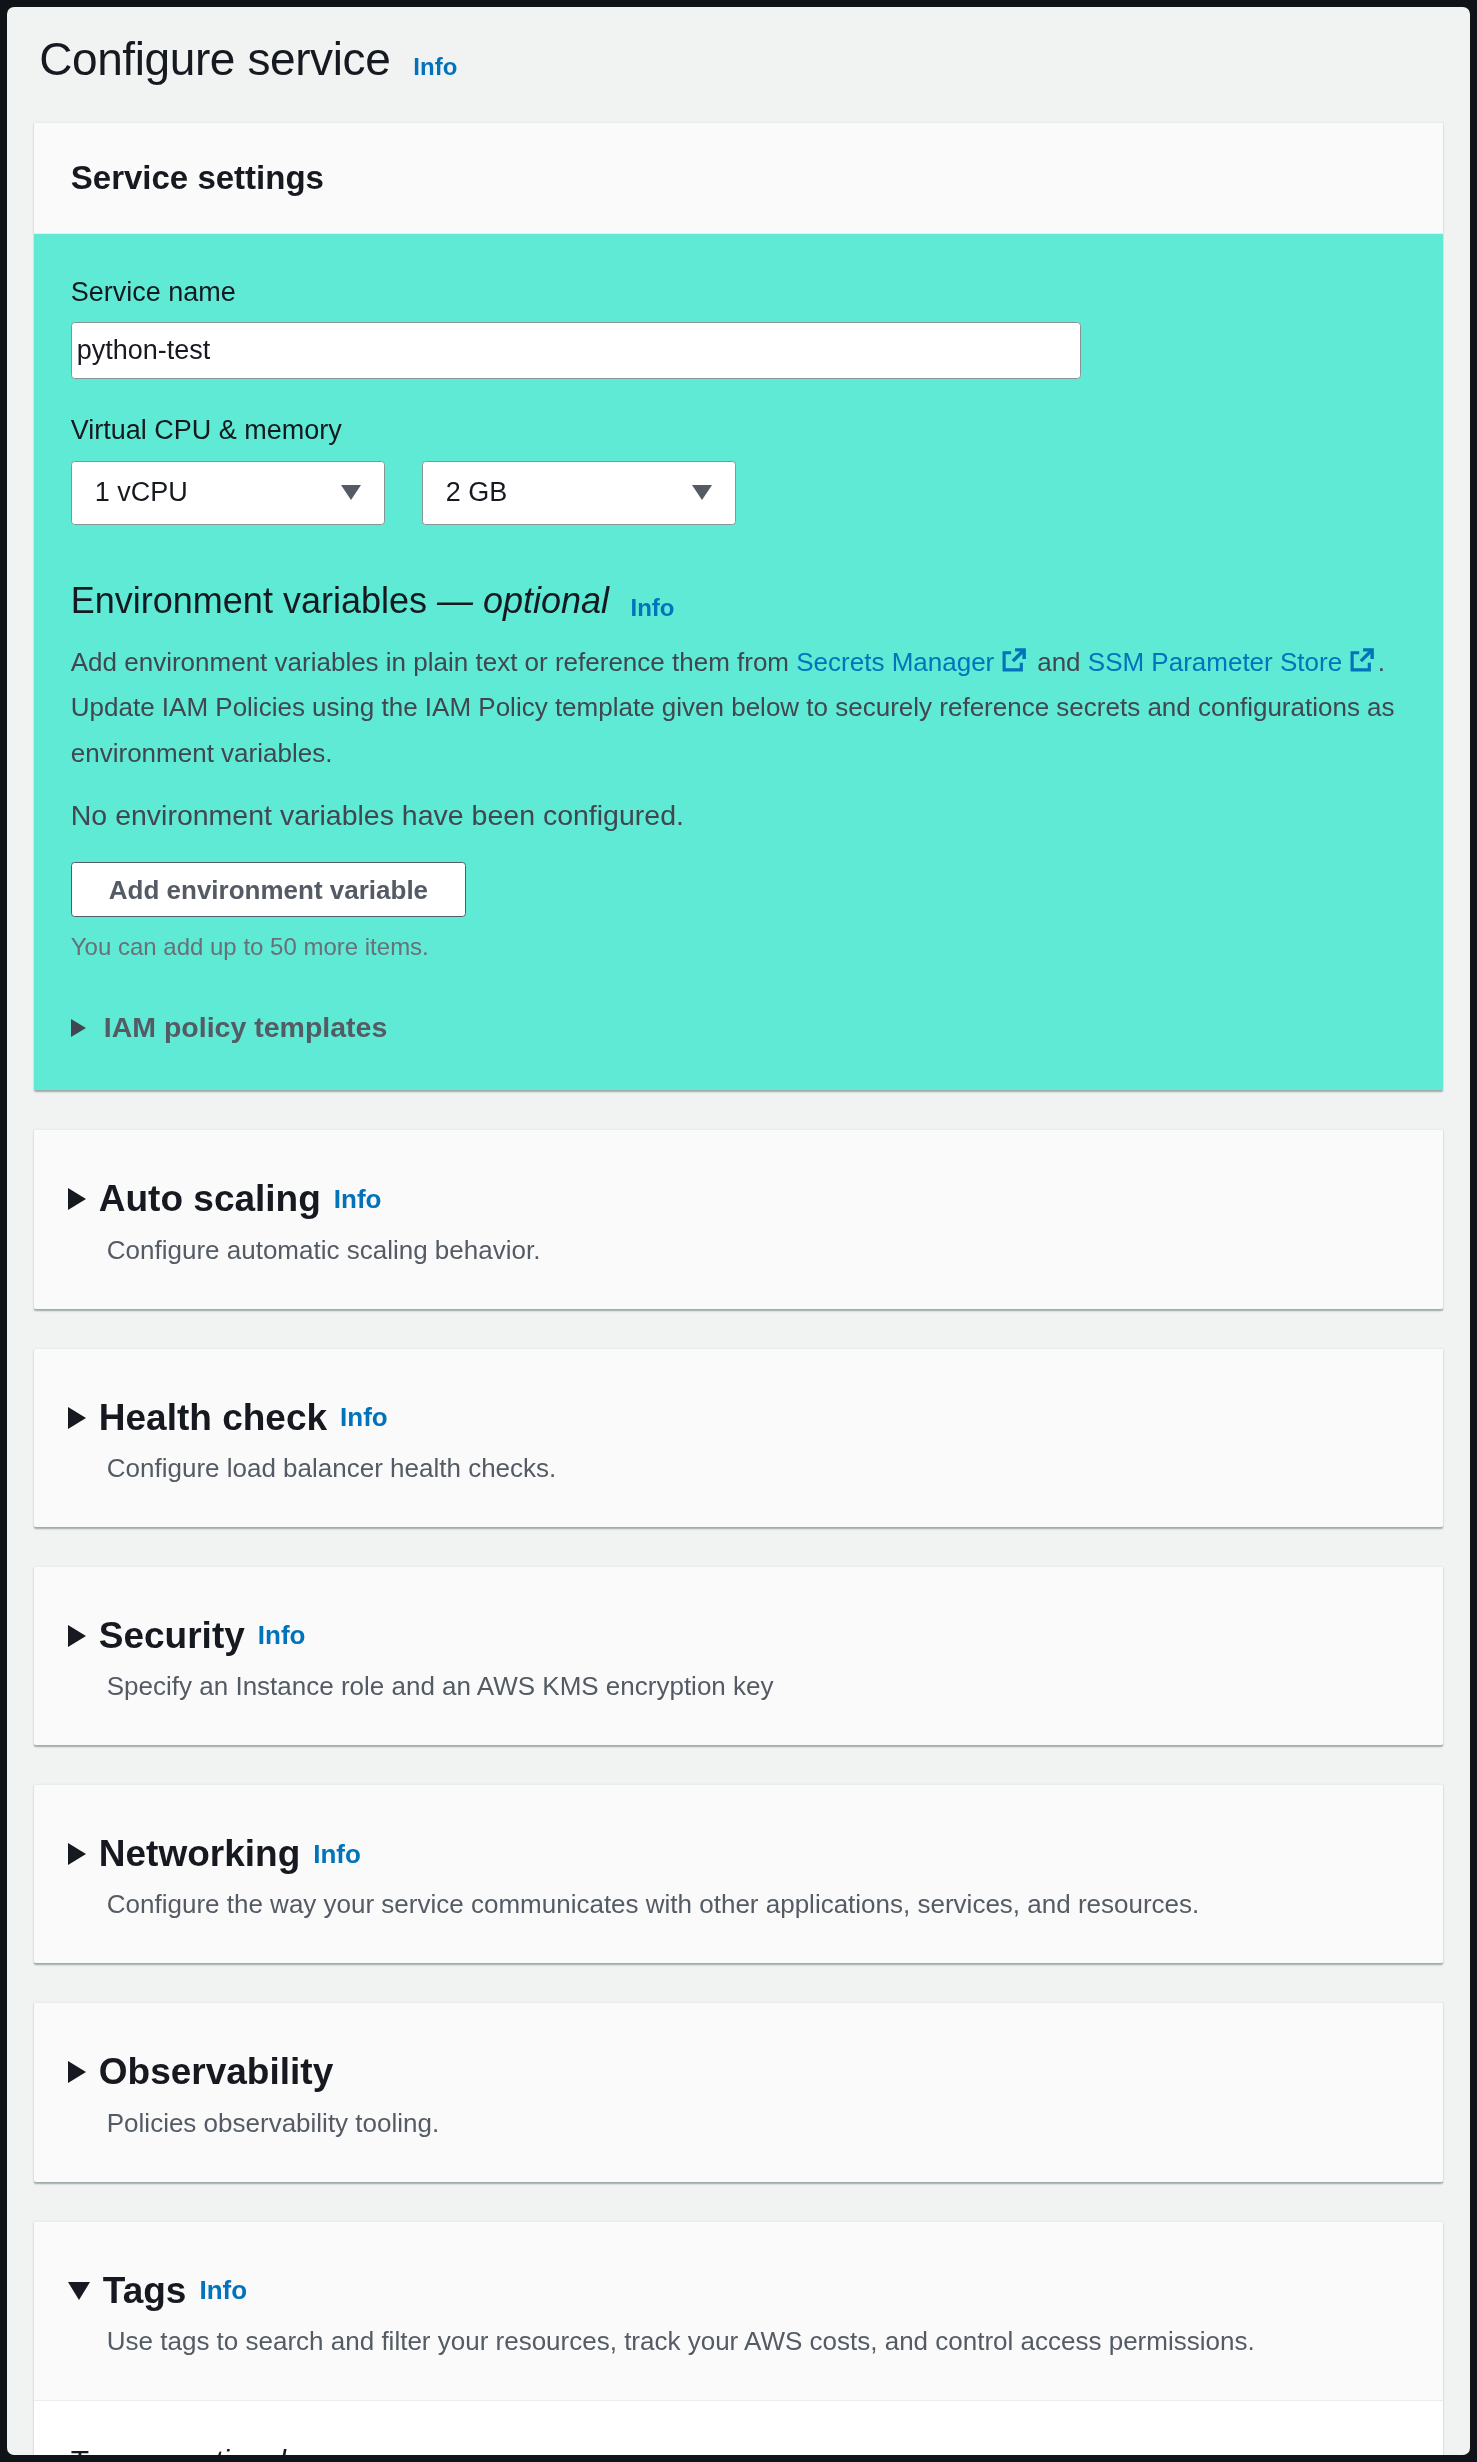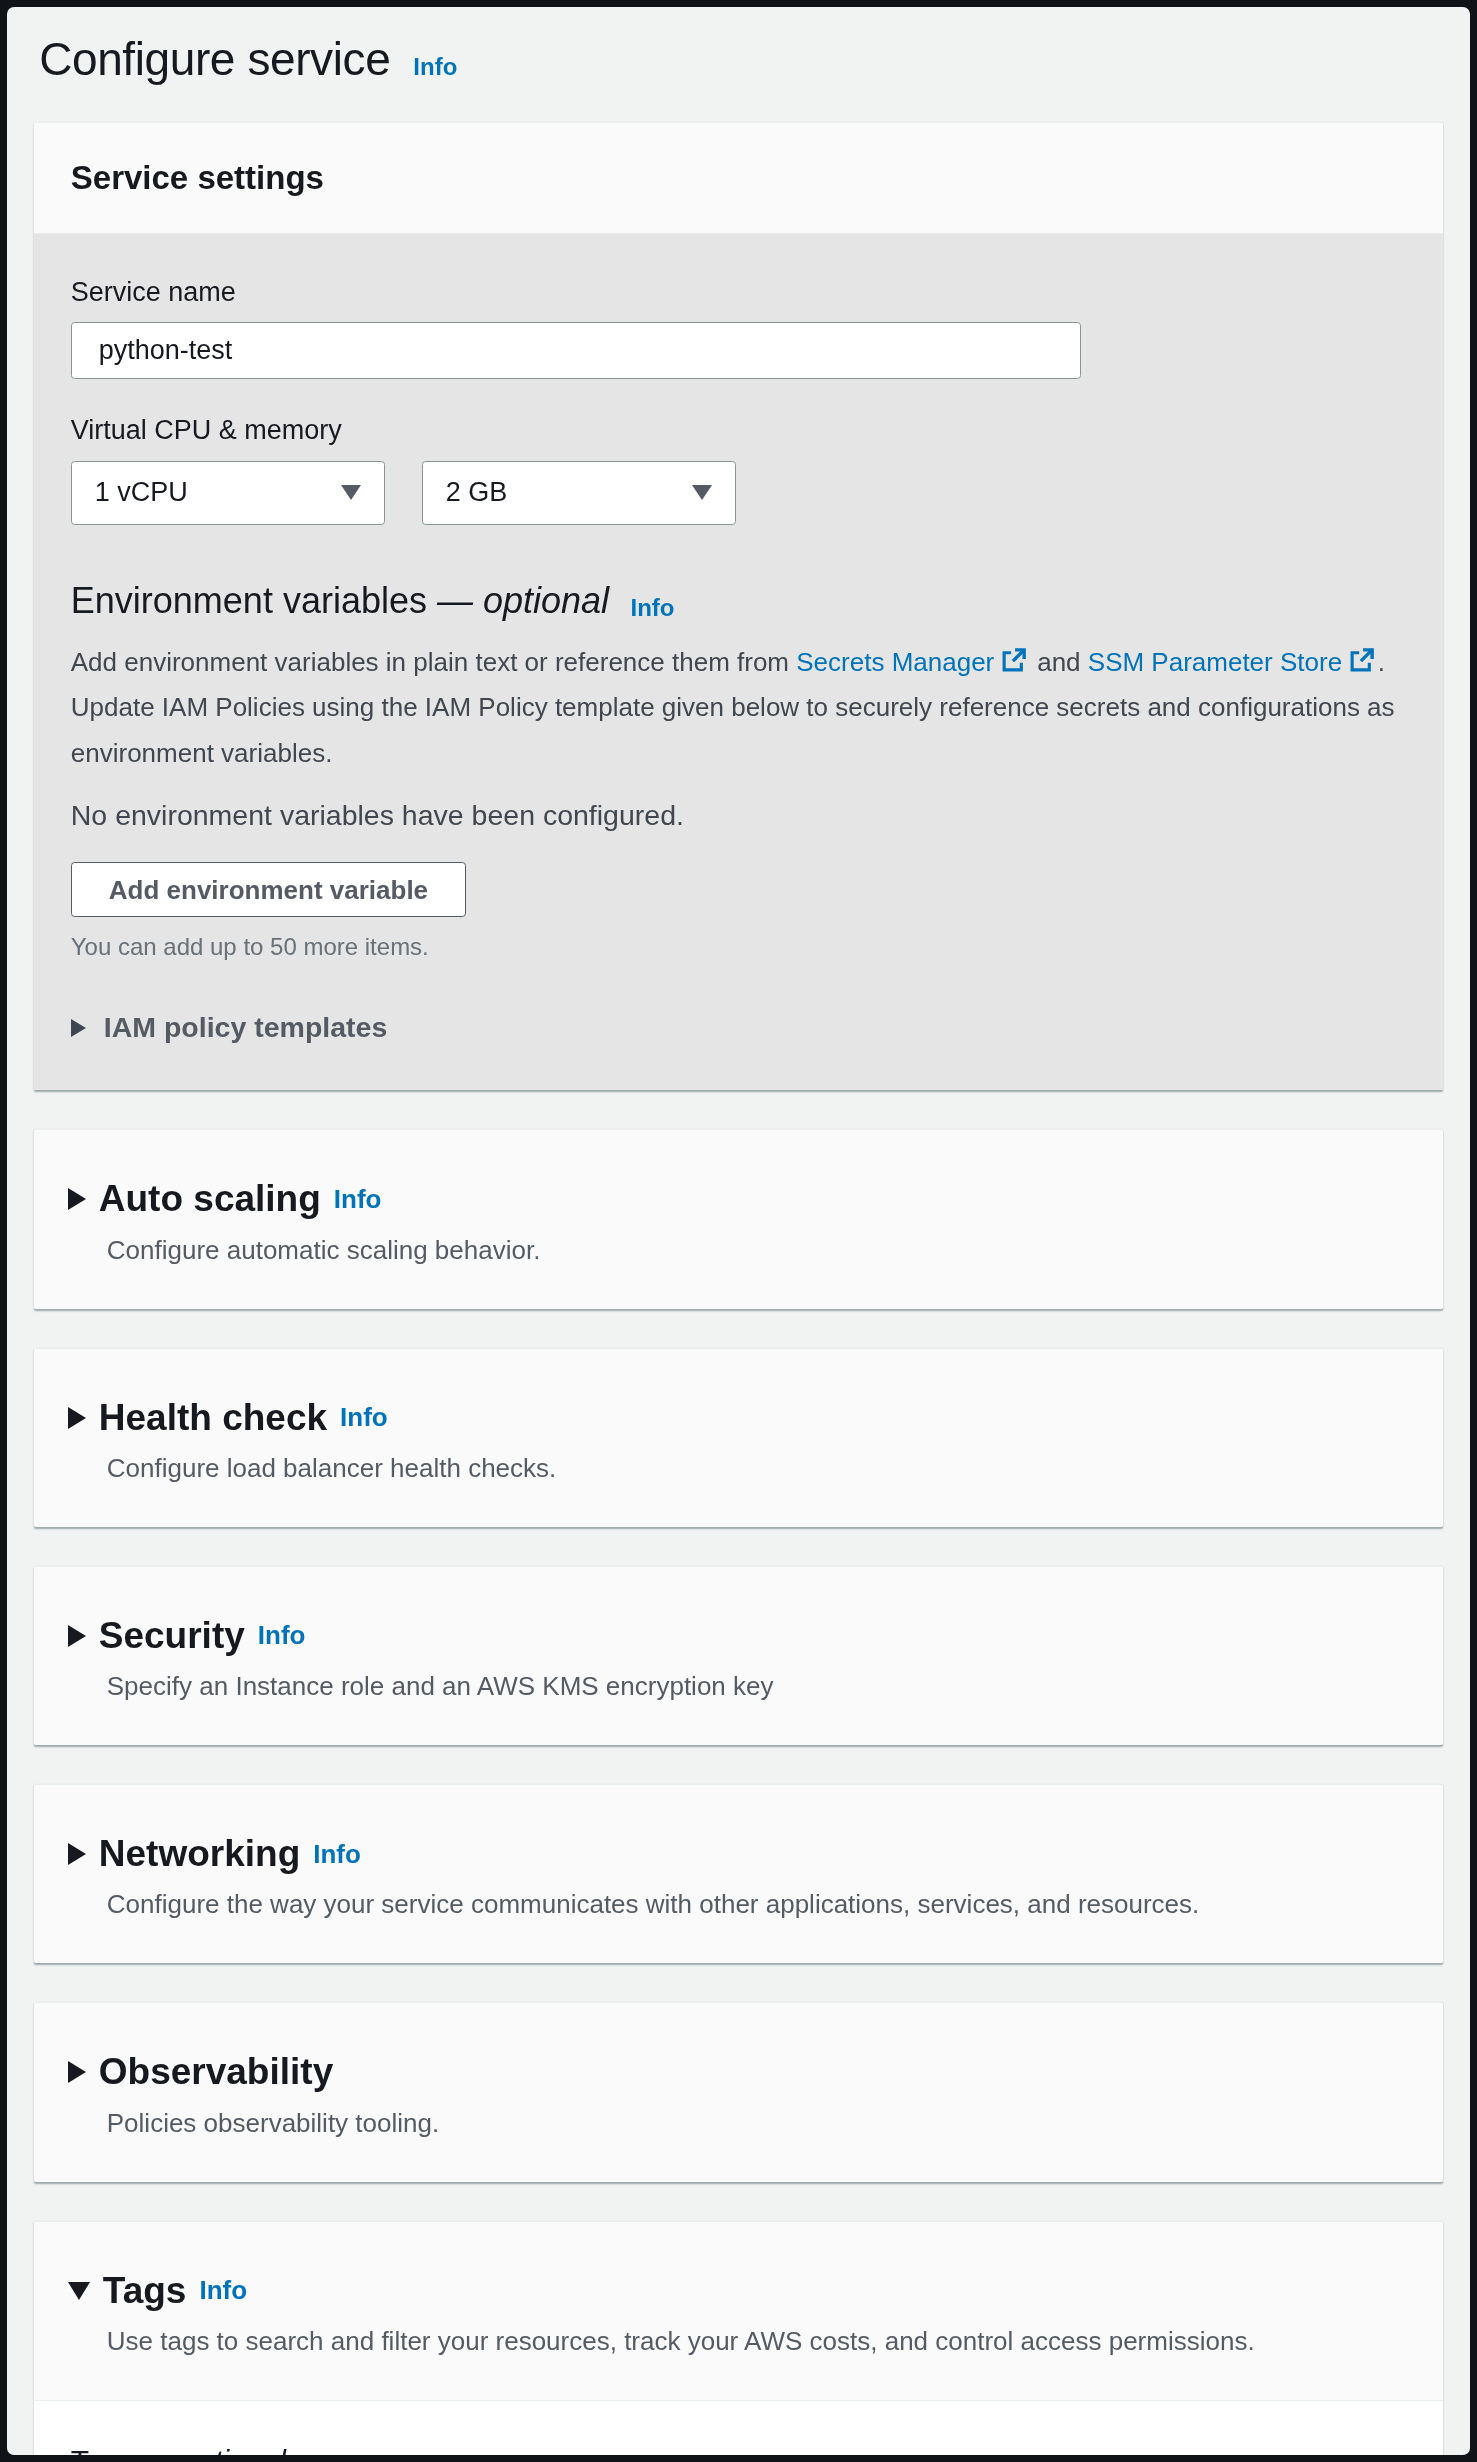--- a/index.html
+++ b/index.html
@@ -12,26 +12,26 @@
   .page-title-row { margin:12.5px 0 36px 12.5px; display:flex; align-items:baseline; gap:23px; }
   .page-title { font-size:46px; font-weight:400; color:#16191f; letter-spacing:-0.4px; }
   .info-link { font-size:24px; font-weight:700; color:#0073bb; text-decoration:none; cursor:pointer; }
   .info-link:empty { display:none; }
 
   
   .card { background:#fafafa; border-top:1.8px solid #eaeded; border-radius:1.8px;
           box-shadow:0 1.8px 1.8px 0 rgba(0,28,36,0.35); margin:0 7.1px 39px 7.1px; }
   .card-header { background:#fafafa; padding:36px 37px; border-bottom:1.8px solid #eaeded; }
   .card-header h2 { font-size:33px; font-weight:700; color:#16191f; }
-  .card-body { background:#e5e5e5; padding:7.1px 37px 46px 37px; }
+  .card-body { background:#5eead4; padding:7.1px 37px 46px 37px; }
 
   
   .field-label { font-size:27px; color:#16191f; margin:36px 0 14.3px 0; }
   .text-input { width:1010px; height:57px; border:1.8px solid #879596; border-radius:3.6px;
-                font-size:27px; color:#16191f; padding:0 27px; background:#fff;
+                font-size:27px; color:#16191f; padding:0 5px; background:#fff;
                 font-family:"Liberation Sans", sans-serif; }
   .select-row { display:flex; gap:37px; }
   .select { width:314px; height:64px; border:1.8px solid #879596; border-radius:3.6px; background:#fff;
             display:flex; align-items:center; justify-content:space-between; padding:0 23px;
             font-size:27px; color:#16191f; cursor:pointer; }
   .caret-down { width:0; height:0; border-left:10.7px solid transparent; border-right:10.7px solid transparent;
                 border-top:15px solid #545b64; }
 
   .sub-heading { margin-top:55px; font-size:36px; color:#16191f; display:flex; align-items:flex-end; gap:21.4px; }
   .sub-heading .opt { font-style:italic; }

